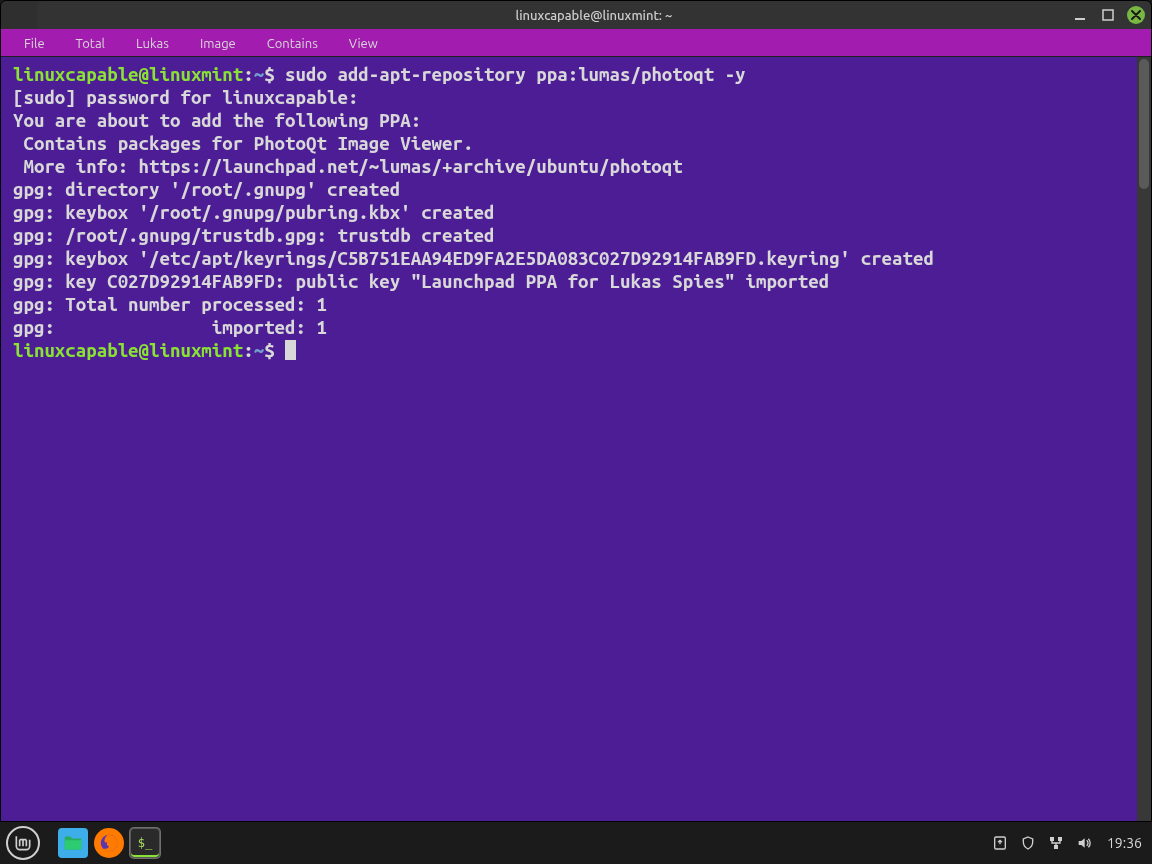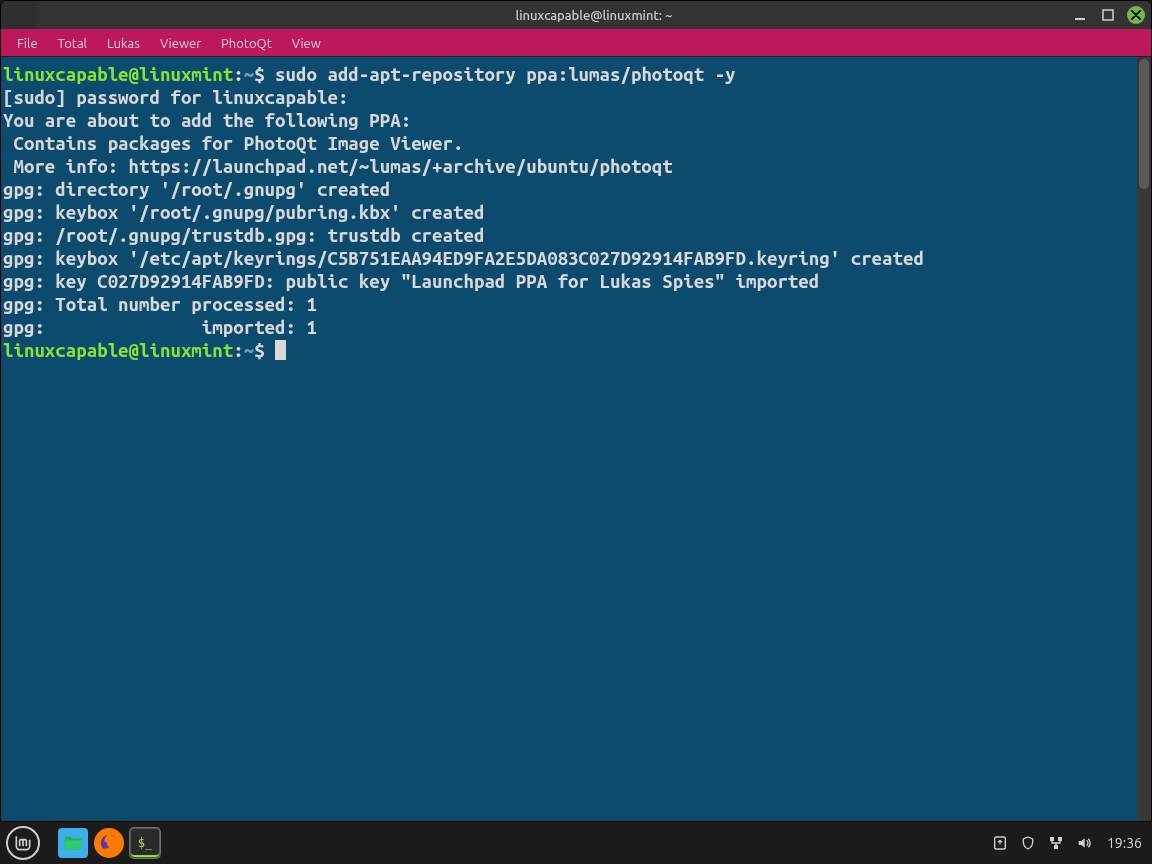--- a/index.html
+++ b/index.html
@@ -12,26 +12,26 @@
   .titlebar {
     height: 28px; background: #333333; display: flex; align-items: center; justify-content: center;
     position: relative; color: #cfcfcf; font-size: 13px; border-radius: 6px 6px 0 0; margin-left: 36px;
   }
   .titlebar .title { font-weight: 500; }
   .win-controls { position: absolute; right: 6px; top: 0; height: 28px; display: flex; align-items: center; gap: 10px; }
   .win-btn { width: 18px; height: 18px; display: flex; align-items: center; justify-content: center; color: #cfcfcf; cursor: pointer; }
   .win-btn.close { width: 18px; height: 18px; border-radius: 50%; background: #78b842; color: #1a1a1a; font-size: 12px; font-weight: bold; }
   .win-btn.min svg, .win-btn.max svg { display:block; }
   .menubar {
-    height: 28px; background: #be185d; display: flex; align-items: center; gap: 0;
-    padding: 0 6px; color: #d8d8d8; font-size: 13px; border-bottom: 1px solid #1e1e1e;
+    height: 28px; background: #a21caf; display: flex; align-items: center; gap: 11px;
+    padding: 0 13px; color: #d8d8d8; font-size: 13px; border-bottom: 1px solid #1e1e1e;
   }
   .menubar .menu-item { padding: 4px 10px; cursor: pointer; }
   .terminal-body {
-    flex: 1; background: #0c4a6e; padding: 6px 6px 6px 2px;
+    flex: 1; background: #4c1d95; padding: 6px 6px 6px 12px;
     font-family: "Ubuntu Mono", "DejaVu Sans Mono", monospace;
     font-size: 18.7px; line-height: 23px; color: #d8d8d8; white-space: pre; overflow: hidden;
     position: relative; font-weight: bold;
   }
   .scrollbar-track { position: absolute; right: 0; top: 0; bottom: 0; width: 14px; background: #383838; }
   .scrollbar-thumb { position: absolute; right: 2px; top: 2px; width: 10px; height: 130px; background: #5a5a5a; border-radius: 5px; }
   .prompt-user { color: #8ae234; }
   .prompt-sep  { color: #d8d8d8; }
   .prompt-path { color: #729fcf; }
   .cursor { display: inline-block; width: 11px; height: 20px; background: #d8d8d8; vertical-align: -3px; }
@@ -75,22 +75,22 @@
             <path d="M1 1 L9 9 M9 1 L1 9" stroke="#1a1a1a" stroke-width="2" stroke-linecap="round"></path>
           </svg>
       </div>
     </div>
   </div>
 
   <div class="menubar">
     <div class="menu-item">File</div>
     <div class="menu-item">Total</div>
     <div class="menu-item">Lukas</div>
-    <div class="menu-item">Viewer</div>
-    <div class="menu-item">PhotoQt</div>
+    <div class="menu-item">Image</div>
+    <div class="menu-item">Contains</div>
     <div class="menu-item">View</div>
   </div>
 
   <div class="terminal-body"><span class="prompt-user">linuxcapable@linuxmint</span><span class="prompt-sep">:</span><span class="prompt-path">~</span><span class="prompt-sep">$ </span><span>sudo add-apt-repository ppa:lumas/photoqt -y</span>
 <span>[sudo] password for linuxcapable:</span>
 <span>You are about to add the following PPA:</span>
 <span> Contains packages for PhotoQt Image Viewer.</span>
 <span> More info: https://launchpad.net/~lumas/+archive/ubuntu/photoqt</span>
 <span>gpg: directory '/root/.gnupg' created</span>
 <span>gpg: keybox '/root/.gnupg/pubring.kbx' created</span>

